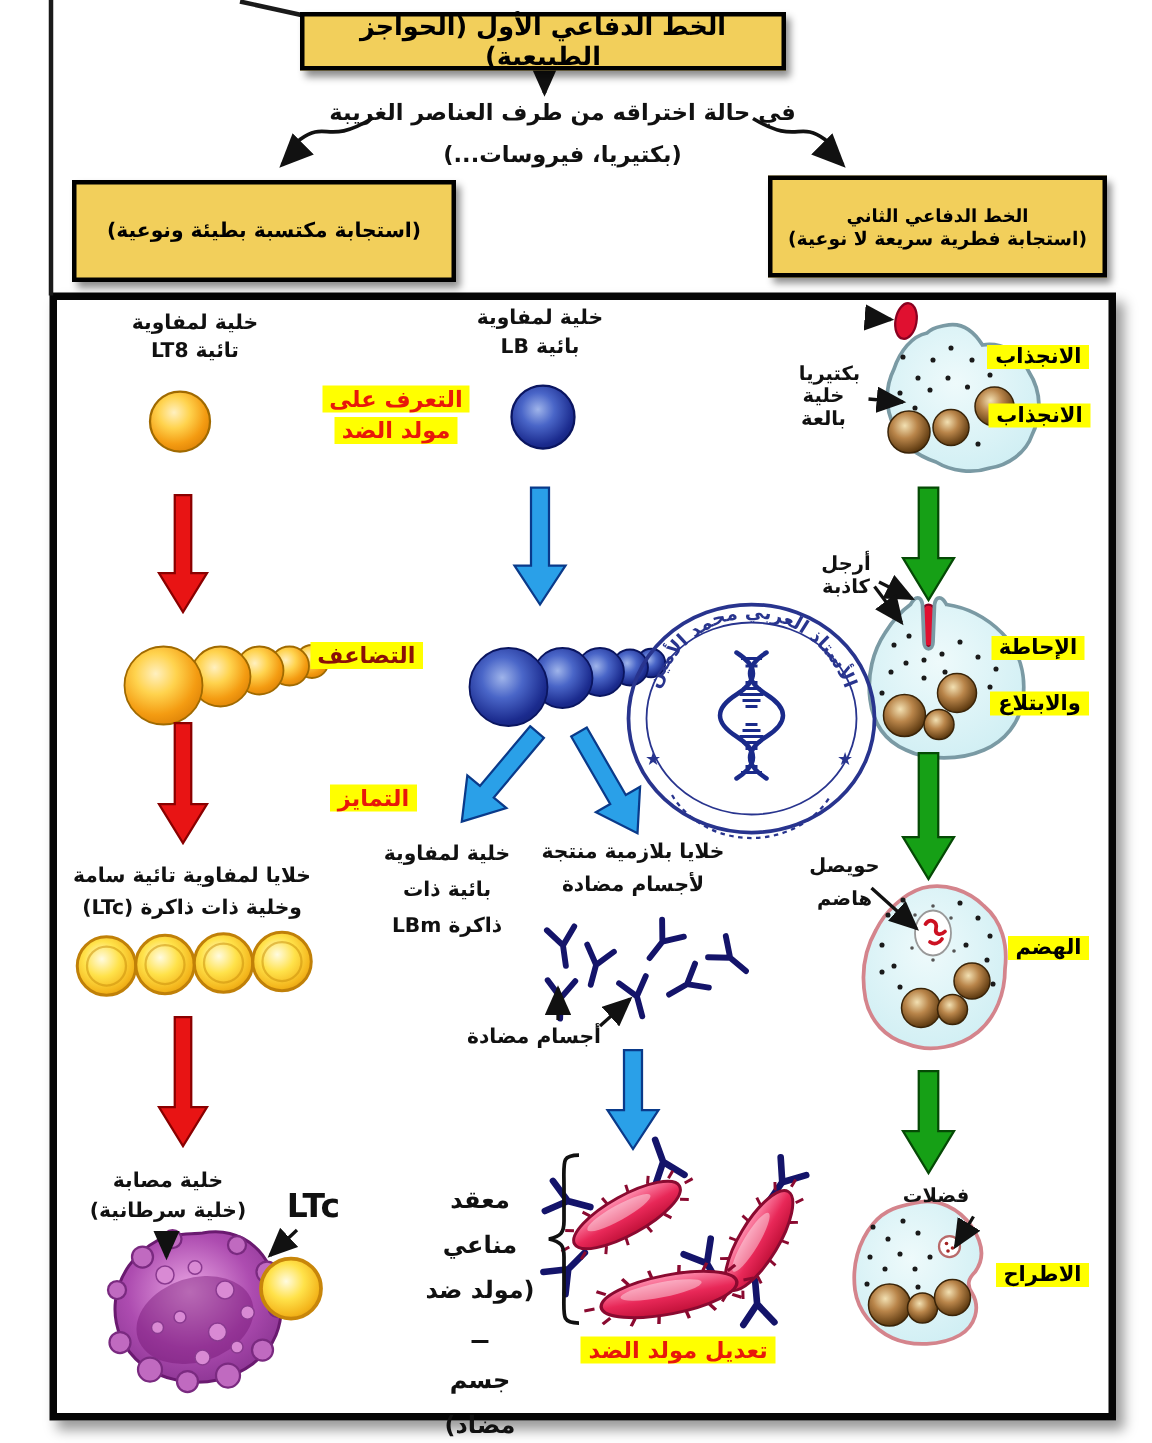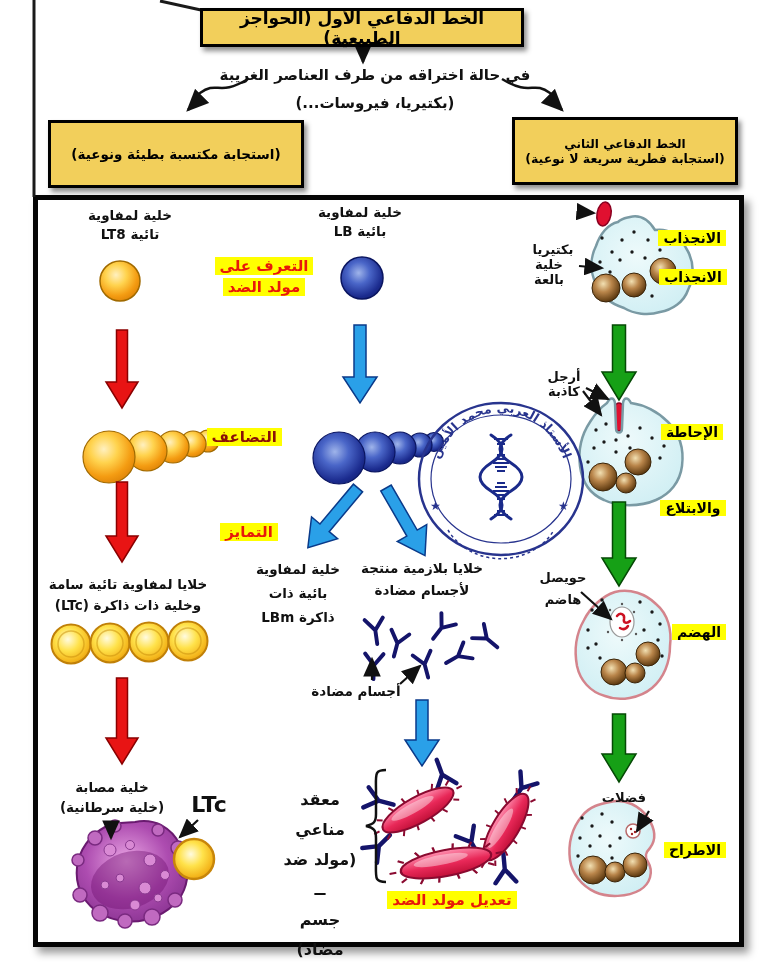--- a/index.html
+++ b/index.html
@@ -413,21 +413,21 @@
   </div>
   <div class="tag" style="left:654px;top:269px;width:78px;font-size:14px;">
     <span>الانجذاب</span>
   </div>
   <div class="lbl" style="left:531px;top:369px;width:66px;font-size:13px;">
     <span>أرجل كاذبة</span>
   </div>
   <div class="tag" style="left:660px;top:424px;width:64px;font-size:14px;">
     <span>الإحاطة</span>
   </div>
-  <div class="tag" style="left:656px;top:461px;width:74px;font-size:14px;margin-top:39px;">
+  <div class="tag" style="left:656px;top:461px;width:74px;font-size:14px;">
     <span>والابتلاع</span>
   </div>
   <div class="lbl" style="left:532px;top:567px;width:62px;font-size:13px;line-height:22px;">
     <span style="display:block">حويصل</span>
     <span style="display:block">هاضم</span>
   </div>
   <div class="tag" style="left:674px;top:624px;width:52px;font-size:14px;">
     <span>الهضم</span>
   </div>
   <div class="lbl" style="left:596px;top:790px;width:56px;font-size:13px;">

